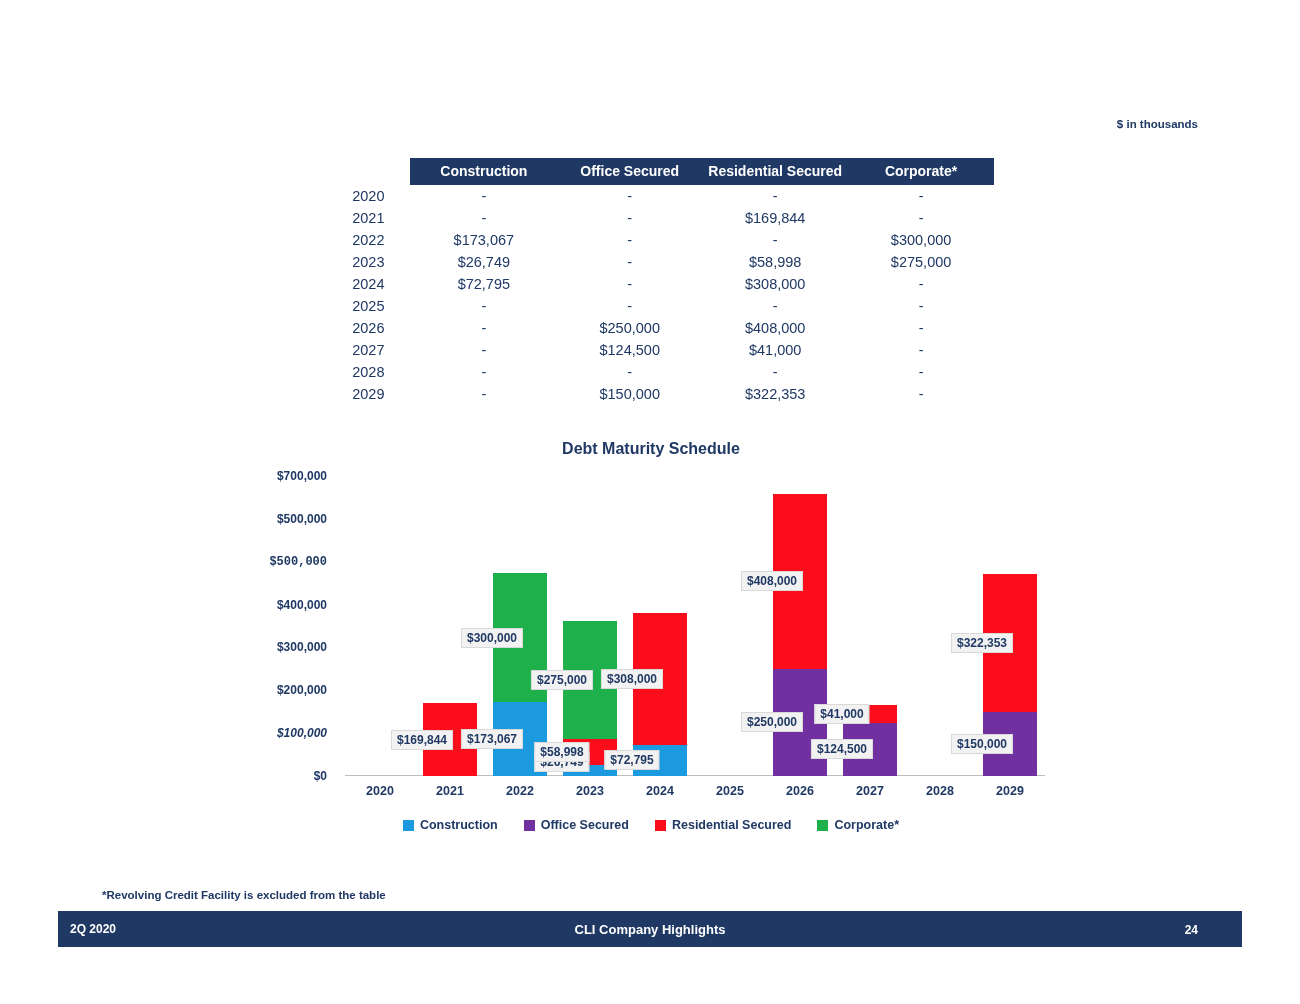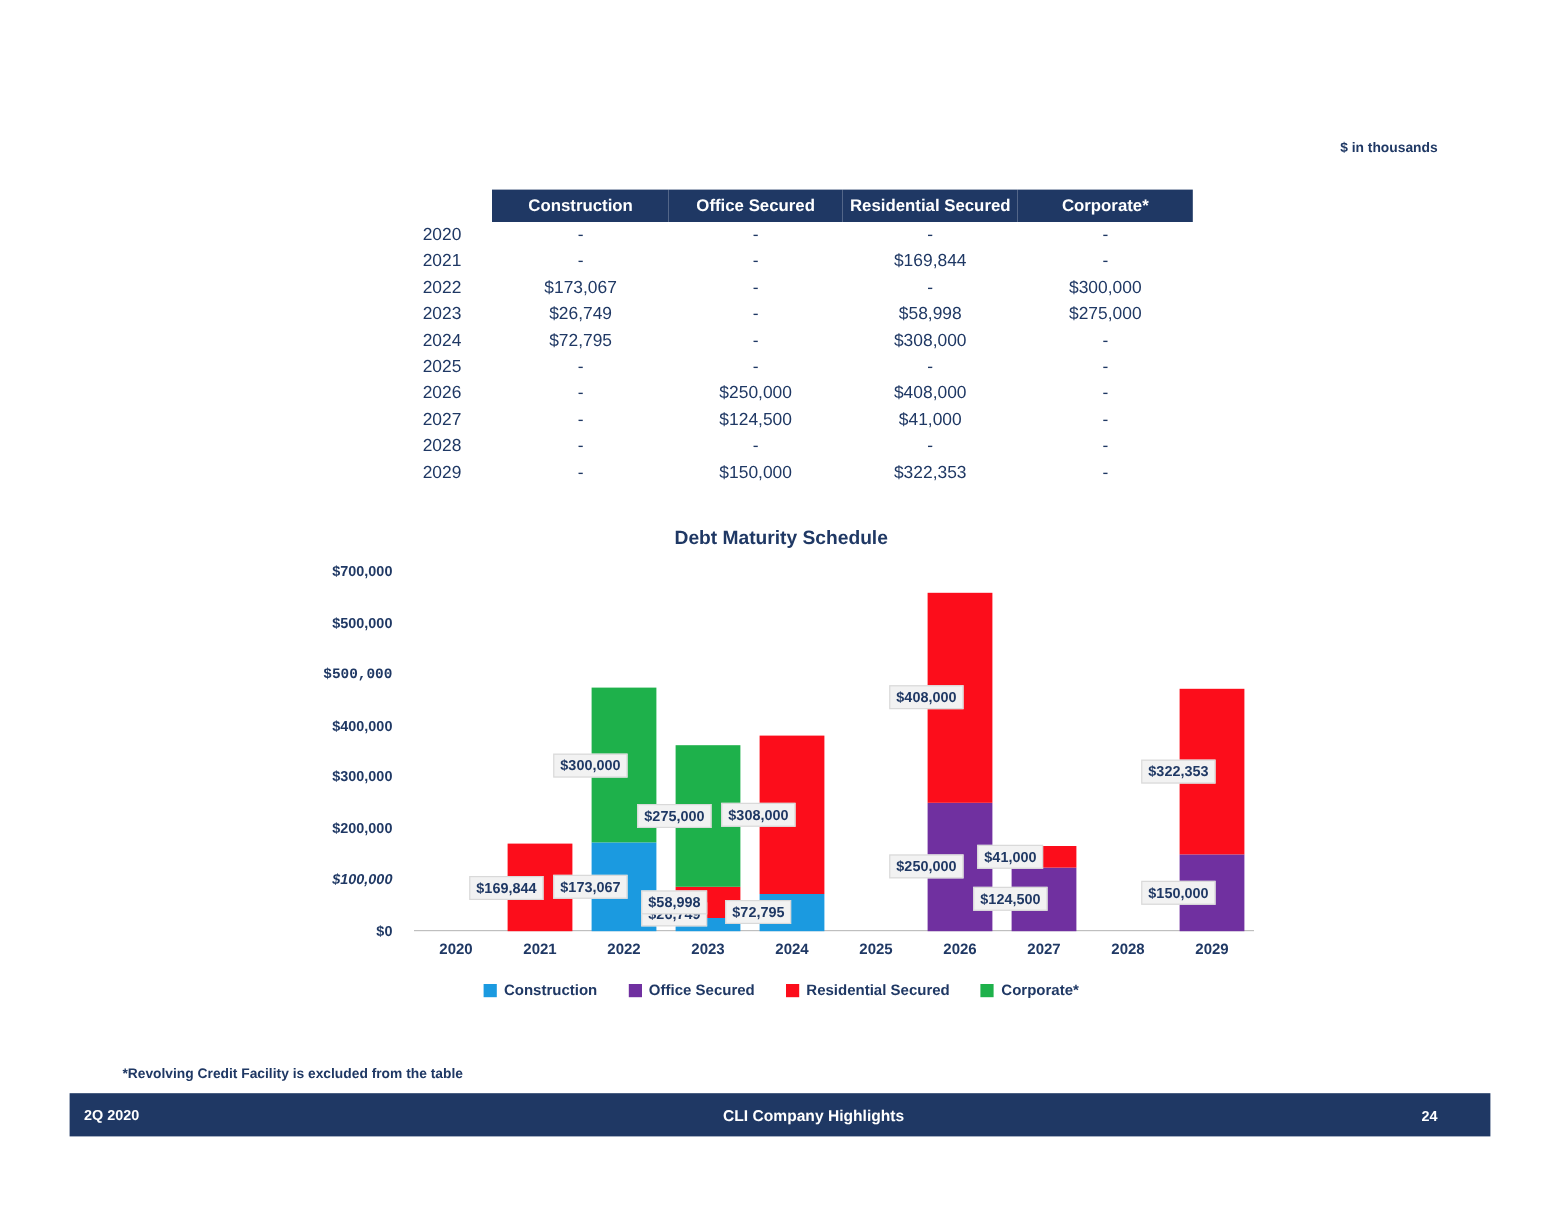--- a/index.html
+++ b/index.html
@@ -188,21 +188,20 @@
     font-weight: bold;
   }
   .footer-center {
     position: absolute;
     left: 0;
     top: 11px;
     width: 1184px;
     text-align: center;
     font-size: 13px;
     font-weight: bold;
-    margin-left: 28px;
   }
   .footer-right {
     position: absolute;
     right: 44px;
     top: 12px;
     font-size: 12px;
     font-weight: bold;
   }
   .shadow-band {
     position: absolute;

